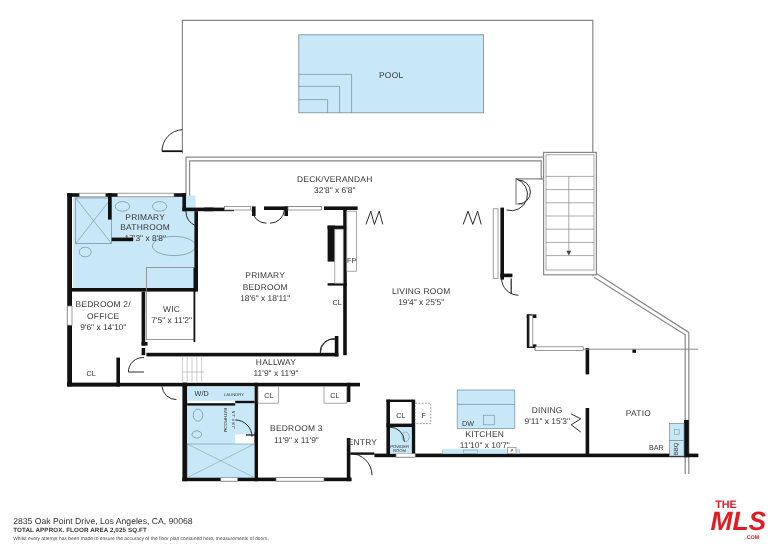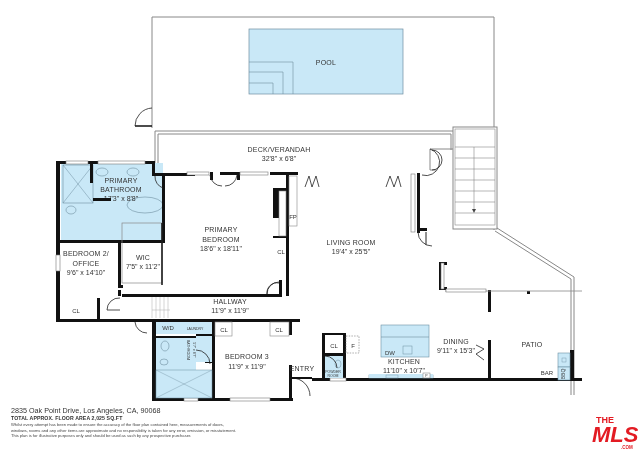--- a/index.html
+++ b/index.html
@@ -10,21 +10,21 @@
   .room-lbl { font-size: 7px; letter-spacing: 0.2px; }
   .dim-lbl { font-size: 7px; }
   .small-lbl { font-size: 6px; }
   .tiny-lbl { font-size: 3.5px; }
   .wall { fill: #111111; }
   .thin { fill: none; stroke: #888888; stroke-width: 1; }
   .wet { fill: #c9e8f7; stroke: #6c8fa3; stroke-width: 0.6; }
   .window { fill: #ffffff; stroke: #777777; stroke-width: 0.6; }
   .door-arc { fill: none; stroke: #222222; stroke-width: 0.8; }
   .footer { position: absolute; left: 11px; top: 406px; color: #333; }
-  .footer .addr { font-size: 7.2px; color: #333333; line-height: 9px; }
+  .footer .addr { font-size: 7.2px; color: #333333; line-height: 9px; margin-top: 24px; }
   .footer .area { font-size: 5.2px; color: #333333; line-height: 7px; font-weight: bold; letter-spacing: 0.1px; }
   .footer .disc { font-size: 4.1px; color: #444444; line-height: 5.6px; }
   .mls { position: absolute; left: 590px; top: 412px; width: 48px; height: 38px; }
 </style>
 </head>
 <body>
 
 <svg id="plan" width="640" height="453" viewBox="0 0 640 453" xmlns="http://www.w3.org/2000/svg">
 
   <g>

